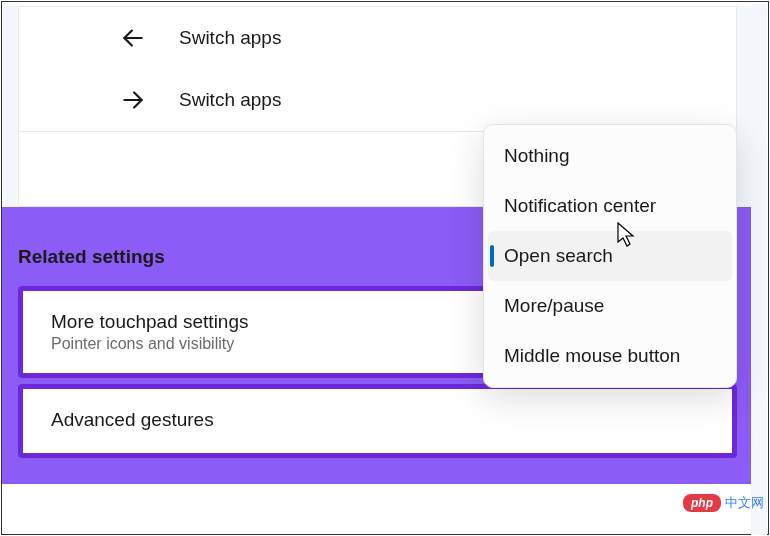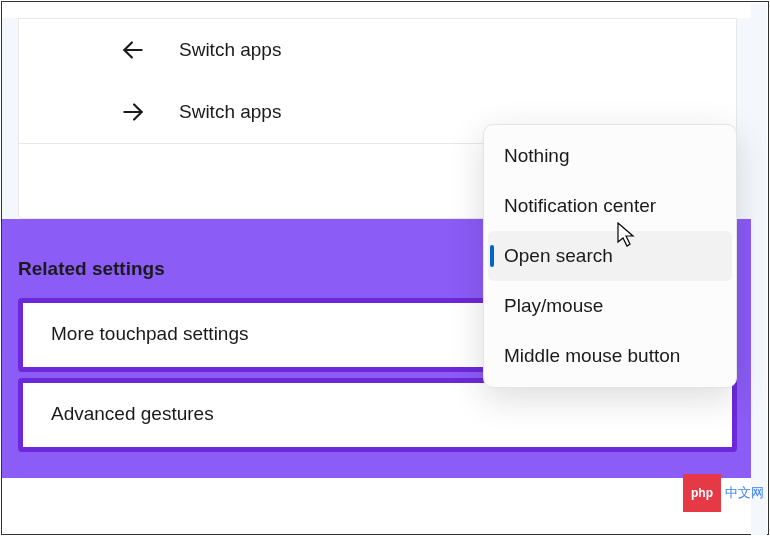--- a/index.html
+++ b/index.html
@@ -32,21 +32,21 @@
       width: 751px;
       background: #f4f7fb;
     }
     .card {
       background: #fff;
       border: 1px solid #e8e8e8;
       border-radius: 4px;
       margin: 0 16px;
     }
     .card-top {
-      margin-top: 16px;
+      margin-top: 4px;
       border-top-left-radius: 0;
       border-top-right-radius: 0;
     }
     .gesture-row {
       display: flex;
       align-items: center;
       padding: 20px 20px 20px 90px;
       position: relative;
     }
     .gesture-icon {
@@ -148,22 +148,23 @@
       display: flex;
       align-items: center;
       gap: 4px;
       z-index: 5;
     }
     .php-badge {
       background: #e63946;
       color: #fff;
       font-size: 12px;
       font-weight: bold;
-      padding: 12px 8px;
-      border-radius: 0;
+      font-style: italic;
+      padding: 2px 8px;
+      border-radius: 8px;
     }
     .cn-text {
       font-size: 13px;
       color: #3b82f6;
     }
   </style>
 </head>
 <body>
 
 <div class="outer-frame">
@@ -190,32 +191,33 @@
       </div>
       <div class="taps-row">
         <span class="taps-label">Taps</span>
       </div>
     </div>
 
     <div class="bg-section">
       <div class="section-header">Related settings</div>
       <div class="setting-card">
         <div class="setting-title">More touchpad settings</div>
+        <div class="setting-subtitle">Pointer icons and visibility</div>
       </div>
       <div class="setting-card">
         <div class="setting-title">Advanced gestures</div>
       </div>
     </div>
   </div>
 
   <div class="dropdown">
     <div class="dropdown-item">Nothing</div>
     <div class="dropdown-item">Notification center</div>
     <div class="dropdown-item selected">Open search</div>
-    <div class="dropdown-item">Play/mouse</div>
+    <div class="dropdown-item">More/pause</div>
     <div class="dropdown-item">Middle mouse button</div>
   </div>
 
   <div class="cursor">
     <svg width="20" height="26" viewBox="0 0 20 26">
         <path d="M1 1 L1 20 L6 16 L10 24 L13 22 L9 14 L16 14 Z" fill="#fff" stroke="#000" stroke-width="1.2"></path>
       </svg>
   </div>
 
   <div class="watermark">

